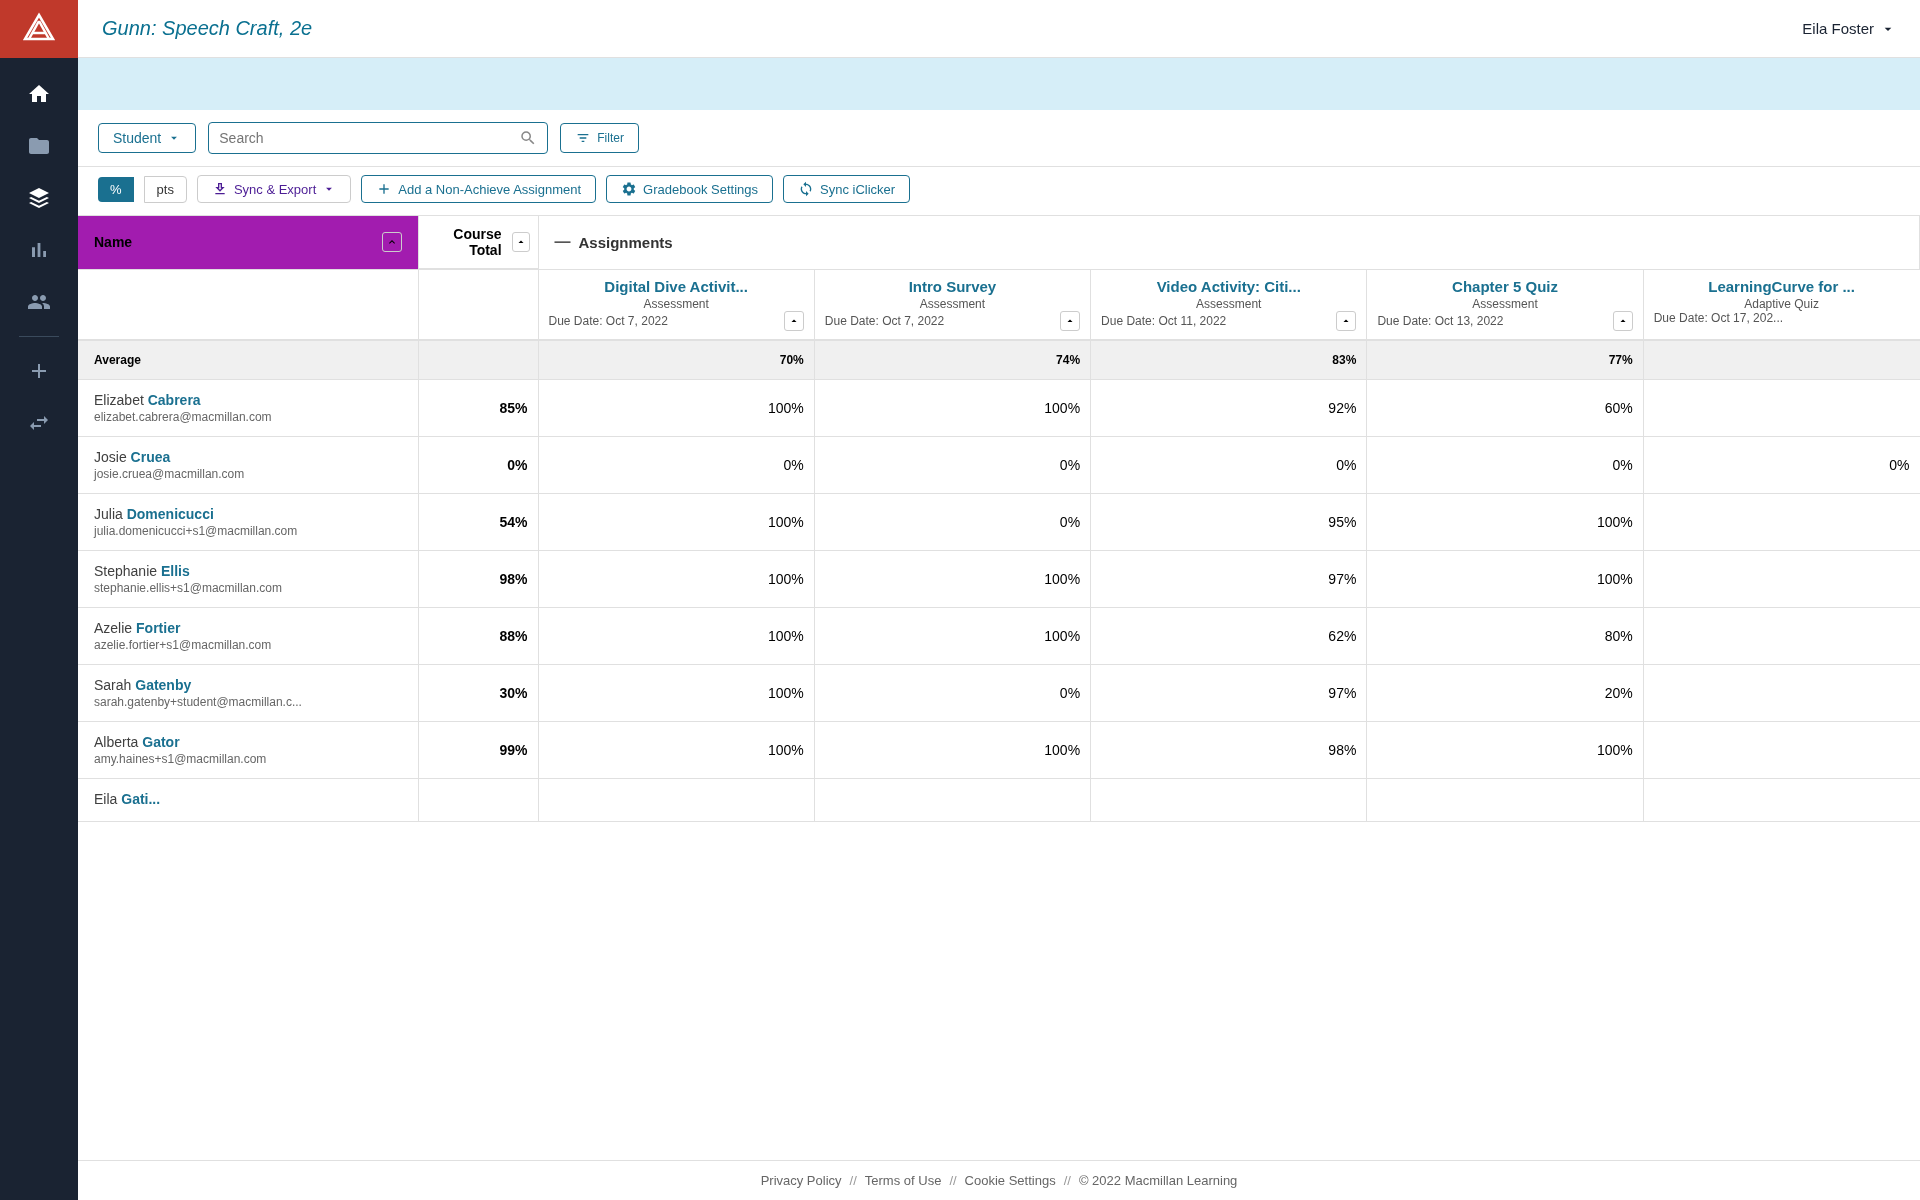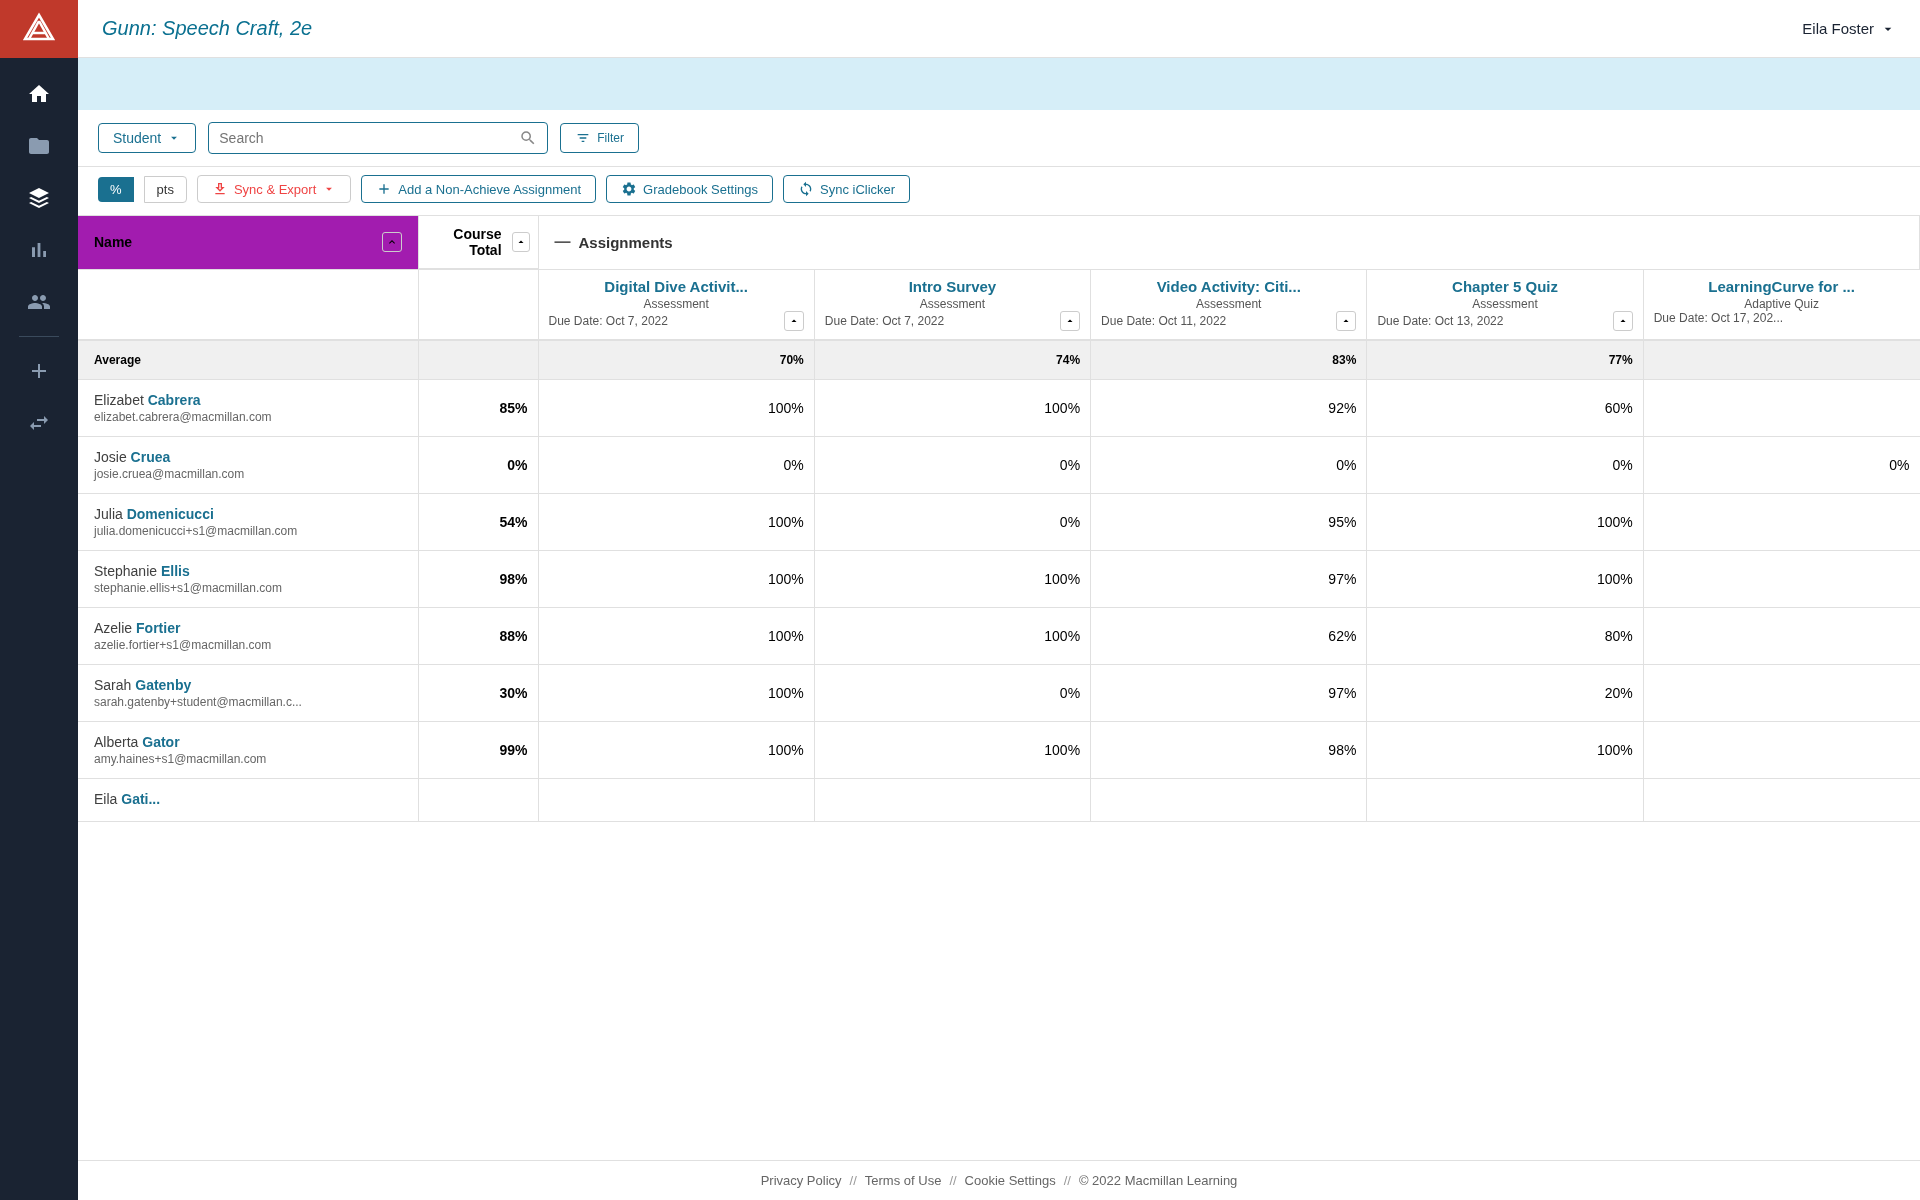--- a/index.html
+++ b/index.html
@@ -160,21 +160,21 @@
       color: #333;
       border: 1px solid #ccc;
       padding: 5px 12px;
       border-radius: 0 4px 4px 0;
       cursor: pointer;
       font-size: 13px;
     }
     .btn-action {
       border: 1.5px solid #ccc;
       background: #fff;
-      color: #ef4444;
+      color: #4c1d95;
       padding: 5px 14px;
       border-radius: 4px;
       cursor: pointer;
       display: flex;
       align-items: center;
       gap: 6px;
       font-size: 13px;
     }
     .btn-action-primary {
       border: 1.5px solid #1a7090;

